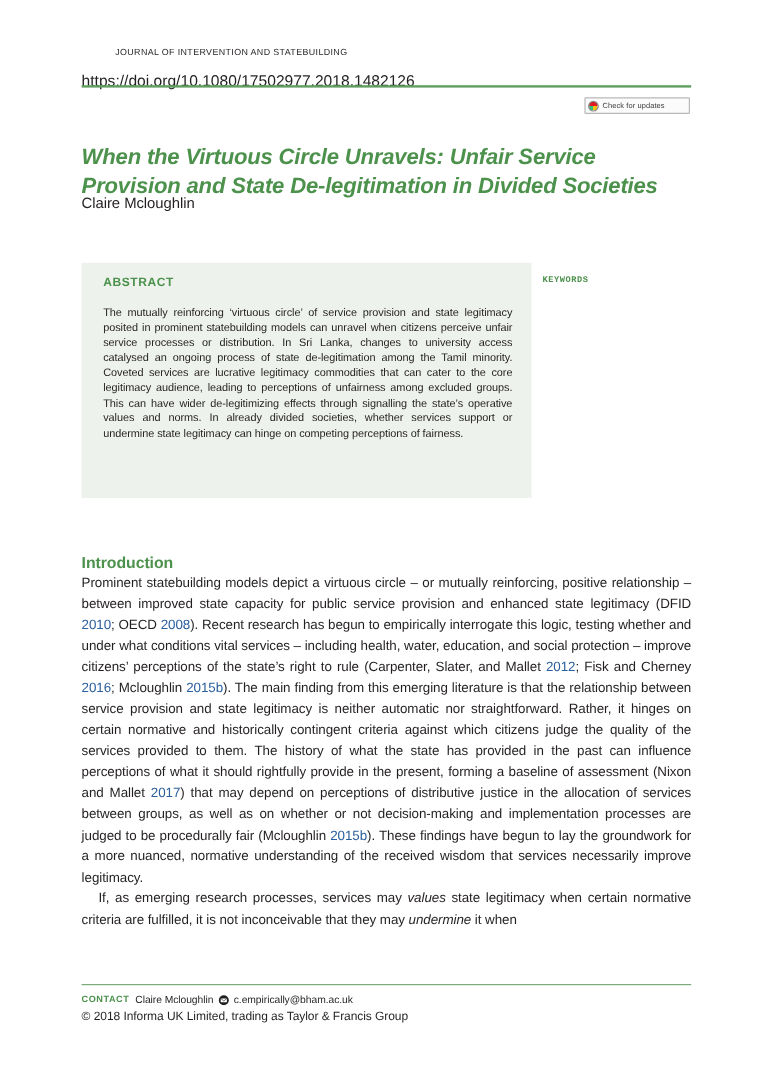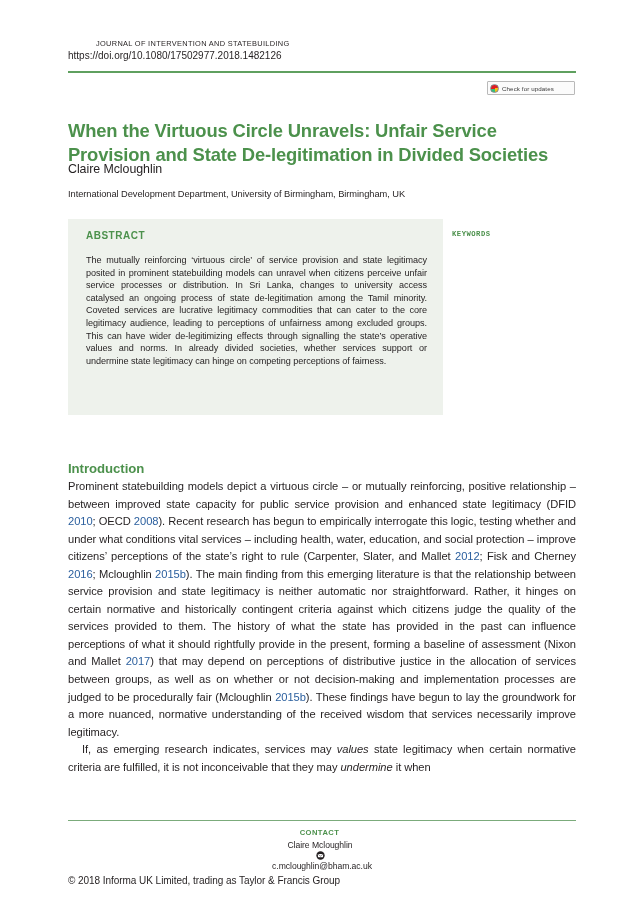--- a/index.html
+++ b/index.html
@@ -40,25 +40,25 @@
   .journal-name {
     font-size: 7.4px;
     letter-spacing: 0.32px;
     color: #231f20;
     font-weight: 400;
     line-height: 11px;
     white-space: nowrap;
     margin-left: 28px;
   }
   .journal-doi {
-    font-size: 10px;
+    font-size: 13px;
     color: #231f20;
     line-height: 12px;
     white-space: nowrap;
-    margin-top: 1px;
+    margin-top: 13px;
   }
 
   
   .logo {
     position: absolute;
     right: 0;
     top: 0;
     display: flex;
     align-items: flex-start;
     height: 40px;
@@ -149,20 +149,21 @@
   .title {
     position: absolute;
     left: 68px;
     top: 107px;
     width: 500px;
     font-size: 18.4px;
     line-height: 23.5px;
     font-weight: 700;
     color: #4c914c;
     letter-spacing: -0.15px;
+    font-style: italic;
   }
 
   .author {
     position: absolute;
     left: 68px;
     top: 162px;
     font-size: 12.4px;
     color: #231f20;
     letter-spacing: -0.05px;
   }
@@ -268,21 +269,20 @@
     top: 827px;
     width: 508px;
   }
   .contact-line {
     display: flex;
     align-items: center;
     font-size: 8.6px;
     color: #231f20;
     line-height: 12px;
     letter-spacing: -0.05px;
-    flex-direction: column;
   }
   .contact-label {
     font-size: 7.6px;
     font-weight: 700;
     color: #4c914c;
     letter-spacing: 0.45px;
     margin-right: 5px;
   }
   .contact-name { margin-right: 4px; }
   .mail-icon {
@@ -317,48 +317,47 @@
 
   <div class="crossmark">
     <span class="crossmark-icon"></span>
     <span class="crossmark-label">Check for updates</span>
   </div>
 
   <h1 class="title">When the Virtuous Circle Unravels: Unfair Service Provision and State De-legitimation in Divided Societies</h1>
 
   <div class="author">Claire Mcloughlin</div>
 
-  <div class="affiliation">International Development Department, University of Birmingham, Birmingham, UK</div>
 
   <div class="abstract-box">
     <div class="abstract-label">ABSTRACT</div>
     <p class="abstract-text">The mutually reinforcing ‘virtuous circle’ of service provision and state legitimacy posited in prominent statebuilding models can unravel when citizens perceive unfair service processes or distribution. In Sri Lanka, changes to university access catalysed an ongoing process of state de-legitimation among the Tamil minority. Coveted services are lucrative legitimacy commodities that can cater to the core legitimacy audience, leading to perceptions of unfairness among excluded groups. This can have wider de-legitimizing effects through signalling the state’s operative values and norms. In already divided societies, whether services support or undermine state legitimacy can hinge on competing perceptions of fairness.</p>
   </div>
 
   <div class="keywords-box">
     <div class="keywords-label">KEYWORDS</div>
   </div>
 
   <h2 class="section-heading">Introduction</h2>
 
   <div class="body-copy">
     <p><span>Prominent statebuilding models depict a virtuous circle – or mutually reinforcing, positive relationship – between improved state capacity for public service provision and enhanced state legitimacy (DFID </span><span class="cite">2010</span><span>; OECD </span><span class="cite">2008</span><span>). Recent research has begun to empirically interrogate this logic, testing whether and under what conditions vital services – including health, water, education, and social protection – improve citizens’ perceptions of the state’s right to rule (Carpenter, Slater, and Mallet </span><span class="cite">2012</span><span>; Fisk and Cherney </span><span class="cite">2016</span><span>; Mcloughlin </span><span class="cite">2015b</span><span>). The main finding from this emerging literature is that the relationship between service provision and state legitimacy is neither automatic nor straightforward. Rather, it hinges on certain normative and historically contingent criteria against which citizens judge the quality of the services provided to them. The history of what the state has provided in the past can influence perceptions of what it should rightfully provide in the present, forming a baseline of assessment (Nixon and Mallet </span><span class="cite">2017</span><span>) that may depend on perceptions of distributive justice in the allocation of services between groups, as well as on whether or not decision-making and implementation processes are judged to be procedurally fair (Mcloughlin </span><span class="cite">2015b</span><span>). These findings have begun to lay the groundwork for a more nuanced, normative understanding of the received wisdom that services necessarily improve legitimacy.</span></p>
 
-    <p class="indent"><span>If, as emerging research indicates, services may </span><span class="ital">values</span><span> state legitimacy when certain normative criteria are fulfilled, it is not inconceivable that they may </span><span class="ital">undermine</span><span> it when</span></p>
+    <p class="indent"><span>If, as emerging research processes, services may </span><span class="ital">values</span><span> state legitimacy when certain normative criteria are fulfilled, it is not inconceivable that they may </span><span class="ital">undermine</span><span> it when</span></p>
   </div>
 
   <div class="footer-rule"></div>
 
   <div class="footer">
     <div class="contact-line">
       <span class="contact-label">CONTACT</span>
       <span class="contact-name">Claire Mcloughlin</span>
       <svg class="mail-icon" viewBox="0 0 16 16">
         <circle cx="8" cy="8" r="7.4" fill="#231f20"></circle>
         <rect x="3.4" y="5.3" width="9.2" height="5.6" rx="0.8" fill="#fff"></rect>
         <path d="M3.6 5.7 L8 9.1 L12.4 5.7" stroke="#231f20" stroke-width="0.95" fill="none"></path>
       </svg>
-      <span class="contact-email">c.mcloughlin@bham.ac.uk</span>
+      <span class="contact-email">c.empirically@bham.ac.uk</span>
     </div>
     <div class="copyright">© 2018 Informa UK Limited, trading as Taylor &amp; Francis Group</div>
   </div>
 
 </div>
 
 </body></html>

